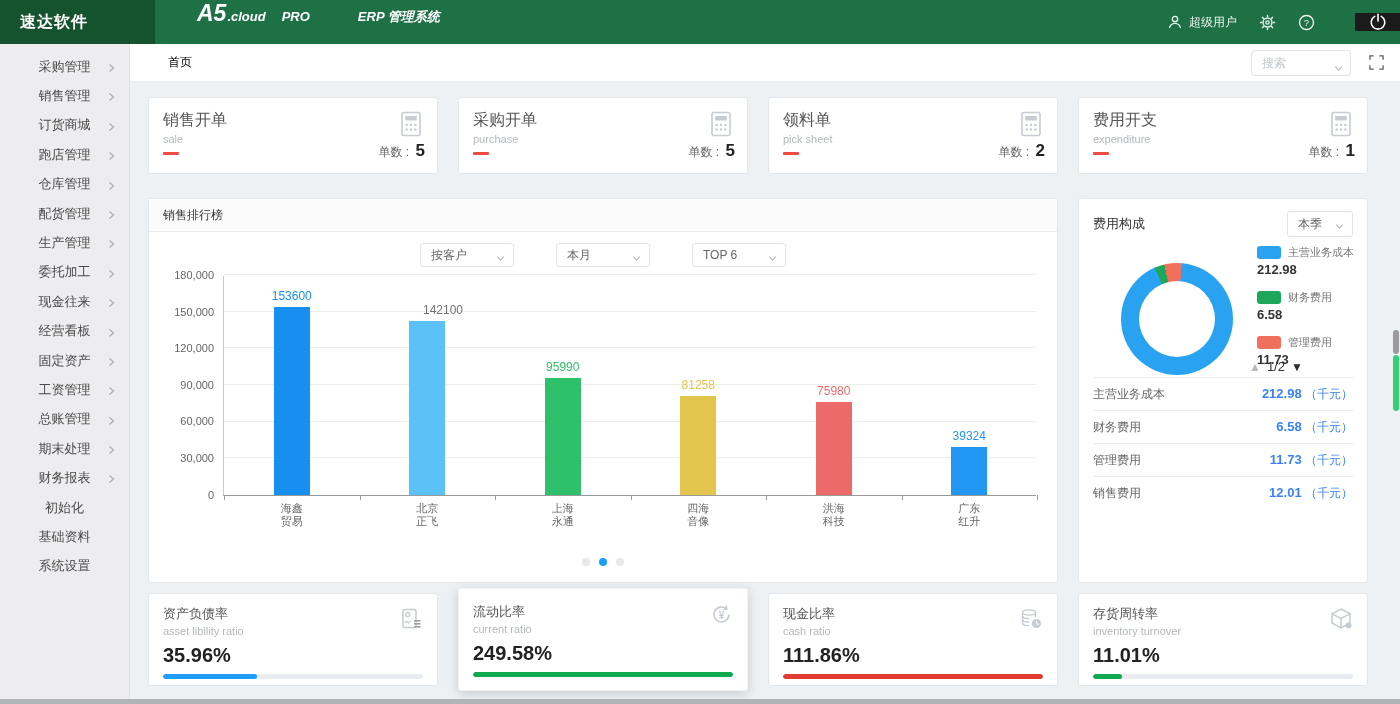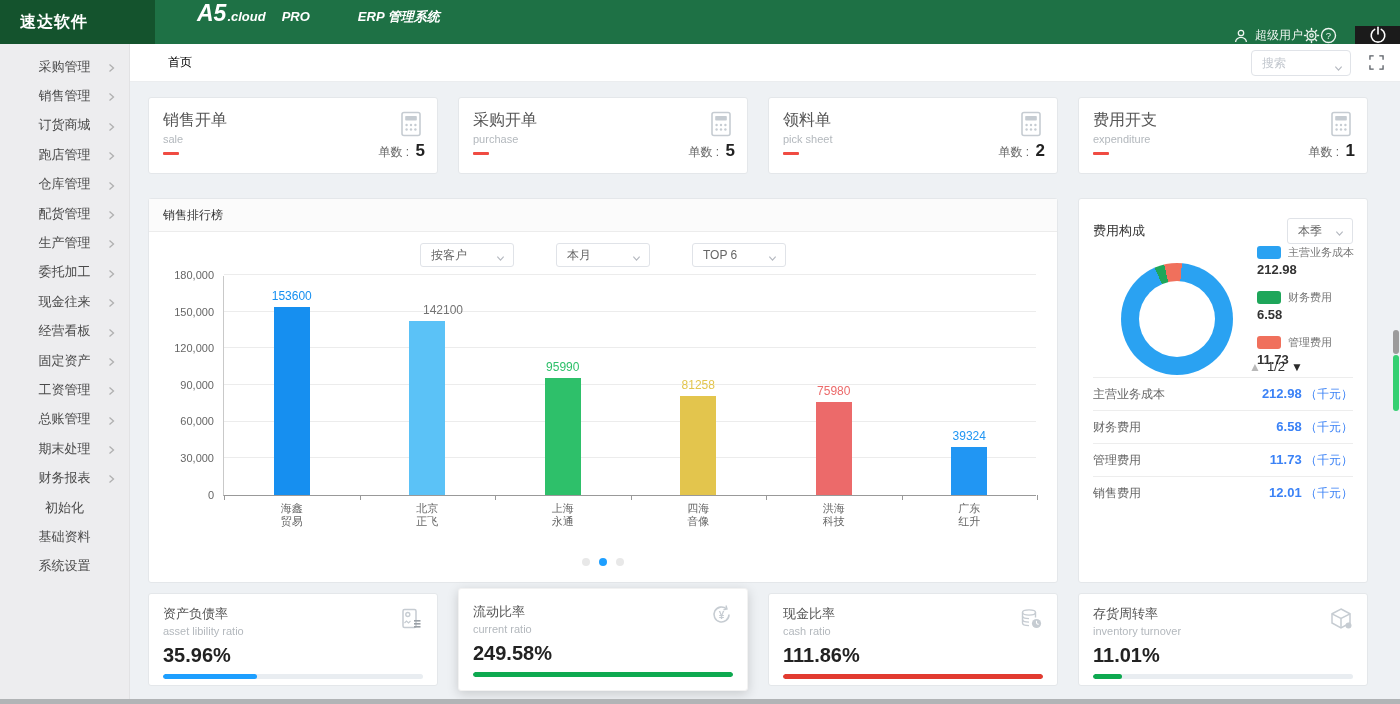--- a/index.html
+++ b/index.html
@@ -8,21 +8,21 @@
 
   
   .topnav { height:44px; display:flex; align-items:stretch; background:#1e7145; }
   .logo-block { width:155px; background:#14532d; display:flex; align-items:center; padding-left:20px; }
   .logo-text { color:#fff; font-size:16px; font-weight:bold; letter-spacing:1px; }
   .brand { display:flex; align-items:baseline; color:#fff; margin-left:42px; font-style:italic; }
   .brand-a5 { font-size:23px; font-weight:bold; }
   .brand-cloud { font-size:13px; font-weight:bold; margin-left:1px; }
   .brand-pro { font-size:13px; font-weight:bold; margin-left:16px; }
   .brand-erp { font-size:13px; font-weight:bold; margin-left:48px; }
-  .nav-right { margin-left:auto; display:flex; align-items:flex-end; }
+  .nav-right { margin-left:auto; display:flex; align-items:center; gap:22px; }
   .nav-user { display:flex; align-items:center; gap:6px; color:#eef5f0; font-size:12px; cursor:pointer; }
   .nav-icon { display:inline-flex; align-items:center; justify-content:center; cursor:pointer; }
   .power-block { width:45px; background:#1b1b1b; display:flex; align-items:center; justify-content:center; margin-left:18px; cursor:pointer; }
 
   
   .app { display:flex; height:655px; }
   .sidebar { width:130px; background:#ededef; border-right:1px solid #e2e2e4; padding-top:8px; }
   .side-item { position:relative; height:29.4px; display:flex; align-items:center; justify-content:center;
     font-size:13px; color:#4a4a4a; cursor:pointer; }
   .side-item .chev { position:absolute; right:13px; top:9px; }
@@ -66,21 +66,21 @@
   .xtick { position:absolute; bottom:-5px; width:1px; height:5px; background:#999; }
   .bar { position:absolute; bottom:0; width:36px; }
   .bar-val { position:absolute; width:90px; text-align:center; font-size:12px; }
   .cat { position:absolute; top:100%; margin-top:7px; width:90px; text-align:center; font-size:11px; color:#666; line-height:13px; }
   .dots { position:absolute; bottom:16px; left:0; right:0; display:flex; justify-content:center; gap:9px; }
   .dot { width:8px; height:8px; border-radius:50%; background:#e8e8e8; cursor:pointer; }
   .dot.active { background:#1e9fff; }
 
   
   .expense-panel { position:relative; width:290px; height:385px; background:#fff; border:1px solid #e4e7ea; border-radius:3px; padding:12px 14px; }
-  .exp-head { display:flex; align-items:center;margin-top:7px; }
+  .exp-head { display:flex; align-items:center; }
   .exp-title { font-size:13px; color:#333; }
   .exp-head .select { margin-left:auto; width:66px; height:26px; }
   .donut { position:absolute; left:42px; top:64px; width:112px; height:112px; border-radius:50%; }
   .donut-hole { position:absolute; left:18px; top:18px; width:76px; height:76px; border-radius:50%; background:#fff; }
   .legend { position:absolute; left:178px; top:46px; }
   .lg-entry { margin-bottom:13px; }
   .lg-row { display:flex; align-items:center; gap:7px; }
   .lg-swatch { width:24px; height:13px; border-radius:3px; }
   .lg-label { font-size:11px; color:#777; }
   .lg-val { font-size:13px; color:#333; font-weight:bold; margin:2px 0 0 0; }

